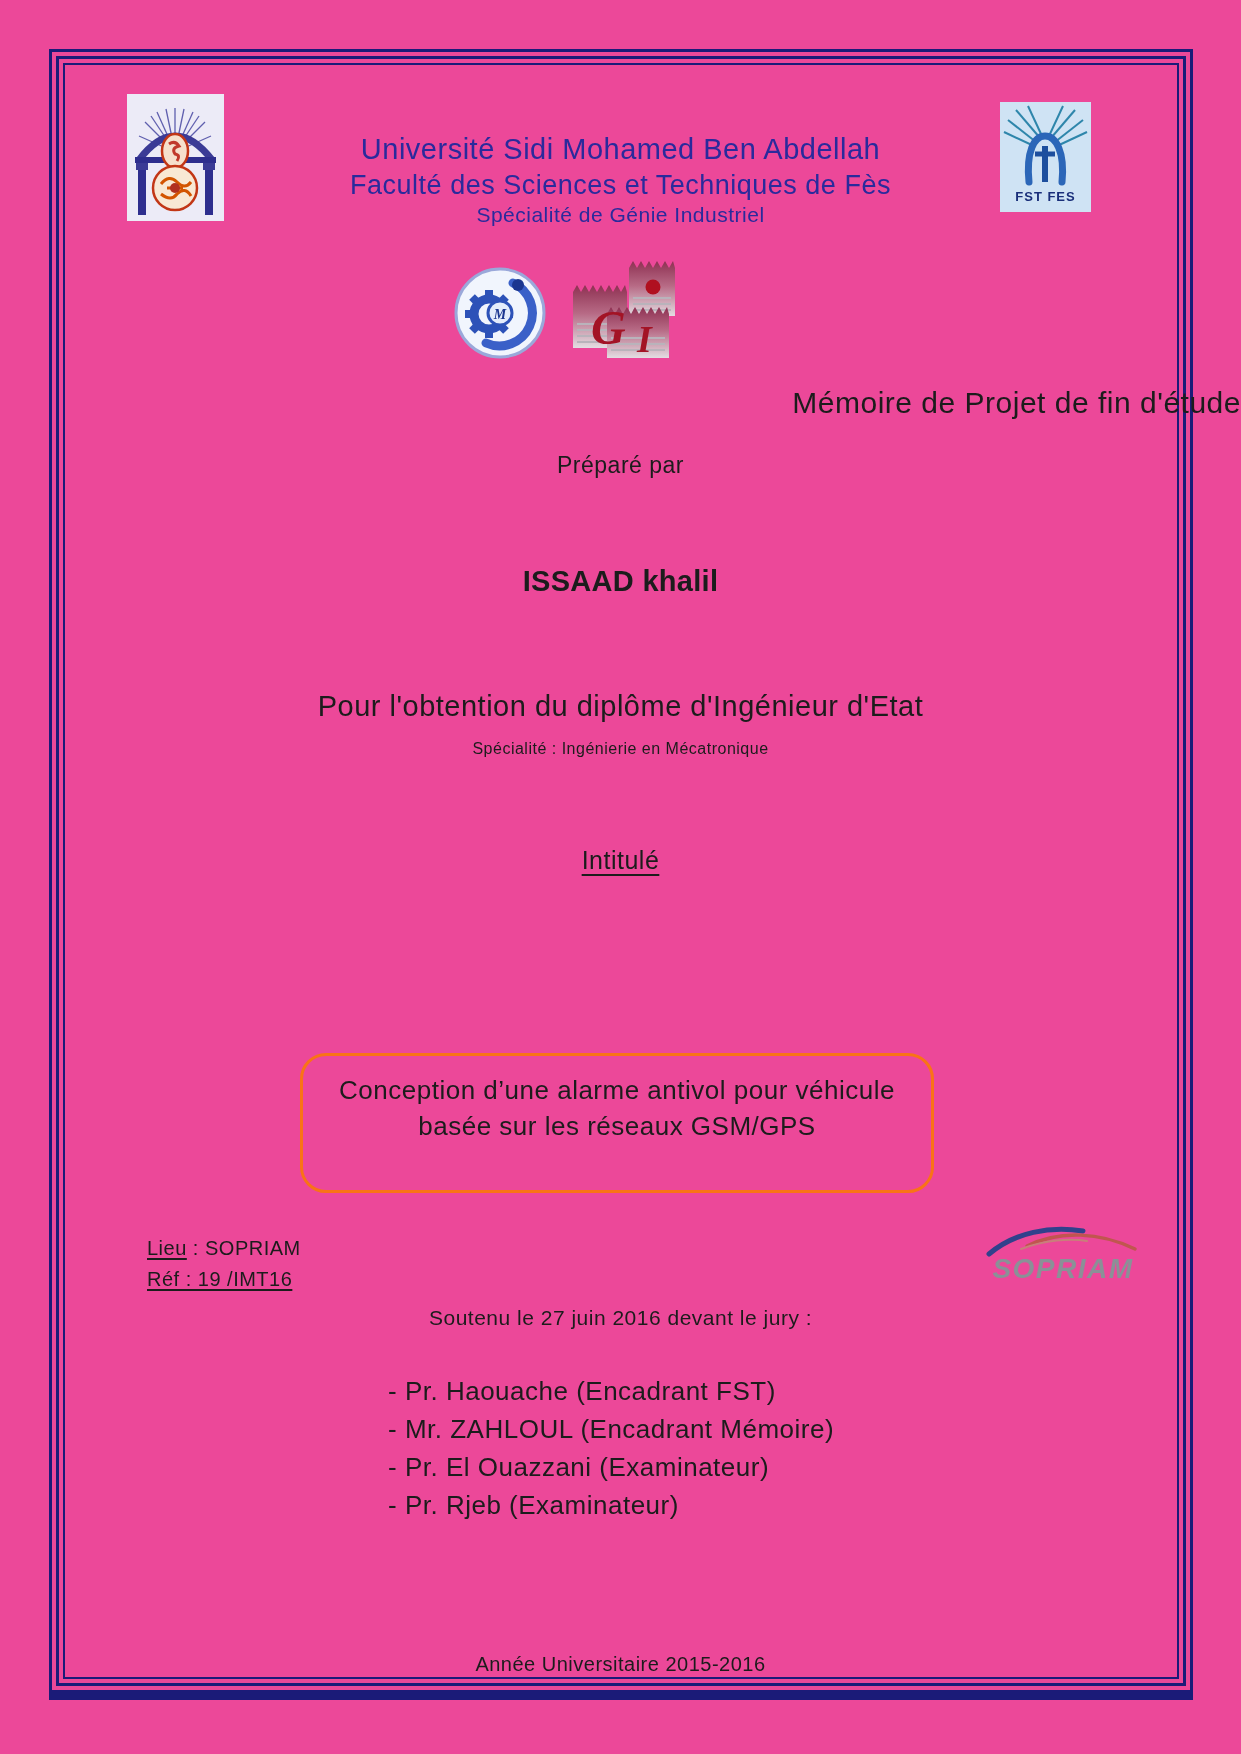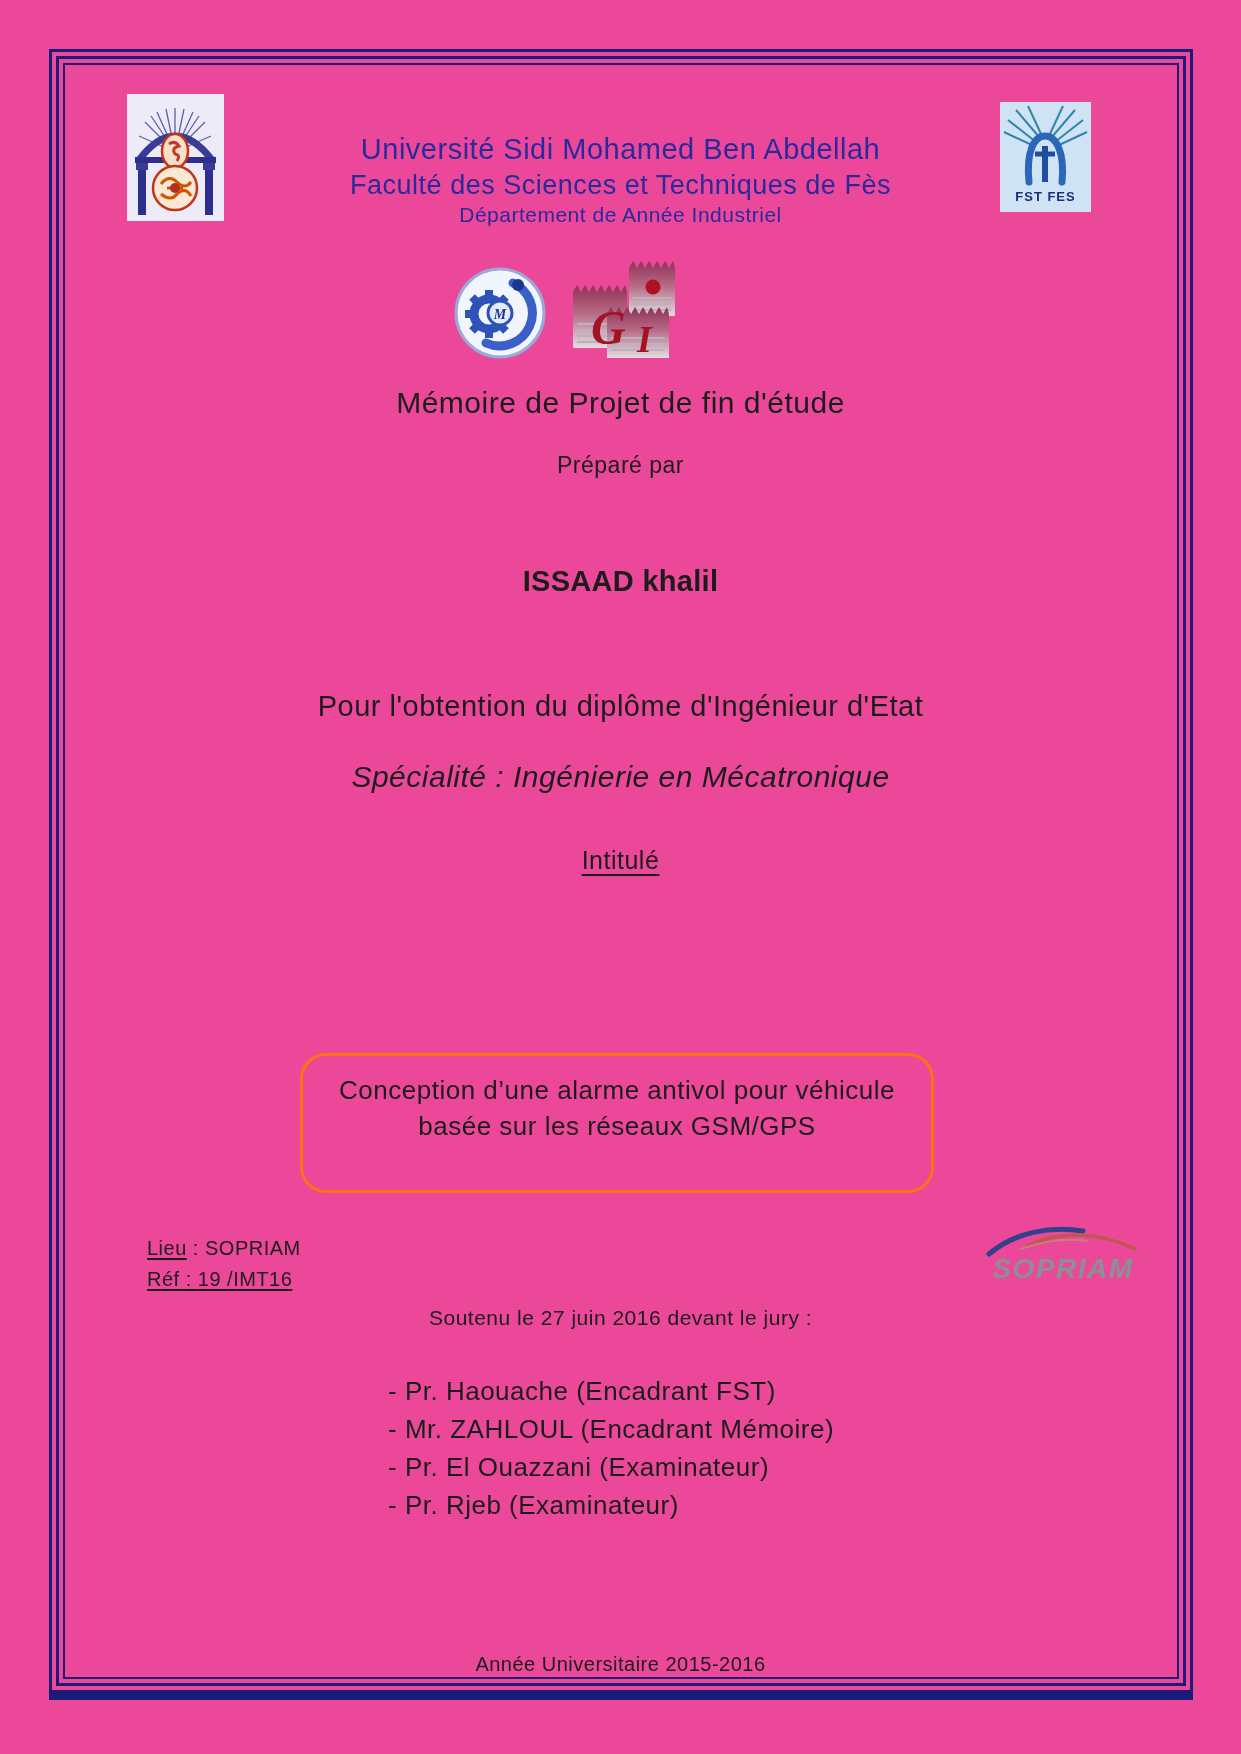--- a/index.html
+++ b/index.html
@@ -25,25 +25,25 @@
   
   .h-uni{top:133px;font-size:29px;}
   .h-fac{top:170px;font-size:27px;}
   .h-dep{top:203px;font-size:21px;}
   
   .uni-emblem{left:127px;top:94px;width:97px;height:127px;}
   .fst-logo{left:1000px;top:102px;width:93px;height:110px;}
   .gear-logo{left:453px;top:266px;width:95px;height:95px;}
   .gi-logo{left:567px;top:258px;width:112px;height:103px;}
   
-  .doc-type{top:386px;font-size:30px;}
+  .doc-type{top:386px;font-size:30px;text-align:right;}
   .prepared{top:452px;font-size:23px;}
   .author{top:565px;font-size:29px;font-weight:bold;letter-spacing:0.3px;}
   .purpose{top:690px;font-size:29px;}
-  .speciality{top:760px;font-size:30px;font-style:italic;}
+  .speciality{top:740px;font-size:16px;}
   .intitule{top:846px;font-size:25px;text-decoration:underline;text-underline-offset:5px;}
   
   .project-box{left:300px;top:1053px;width:634px;height:140px;
     border:3px solid #f97316;border-radius:26px;
     text-align:center;padding-top:16px;box-sizing:border-box;
     font-size:26px;line-height:1.4;}
   
   .lieu-block{left:147px;top:1233px;font-size:20px;line-height:1.55;}
   .lieu-block .u{text-decoration:underline;text-underline-offset:3px;}
   
@@ -90,21 +90,21 @@
       <ellipse cx="48" cy="57" rx="13" ry="17" fill="#f6e0cc" stroke="#c23616" stroke-width="2.5"></ellipse>
       <path d="M42,50 q6,-4 10,2 q-8,2 -4,8 q6,1 2,7" fill="none" stroke="#c0392b" stroke-width="3"></path>
       <circle cx="48" cy="94" r="22" fill="#f8e8d4" stroke="#c23616" stroke-width="2.5"></circle>
       <path d="M34,90 q8,-10 16,-2 q8,8 14,0 M34,100 q10,8 16,0 q8,-8 14,2 M40,94 h16" fill="none" stroke="#d35400" stroke-width="3"></path>
       <circle cx="48" cy="94" r="5" fill="#b03020"></circle>
     </svg>
   </div>
 
   <div class="abs center blue gothic h-uni">Université Sidi Mohamed Ben Abdellah</div>
   <div class="abs center blue gothic h-fac">Faculté des Sciences et Techniques de Fès</div>
-  <div class="abs center blue gothic h-dep">Département de Année Industriel</div>
+  <div class="abs center blue gothic h-dep">Spécialité de Génie Industriel</div>
 
   <div class="abs fst-logo">
     <svg width="91" height="110" viewBox="0 0 91 110">
       <rect x="0" y="0" width="91" height="110" fill="#cfe3f4"></rect>
       <g stroke="#2e86ab" stroke-width="2" fill="none">
         <line x1="4" y1="30" x2="34" y2="44"></line>
           <line x1="8" y1="18" x2="36" y2="40"></line>
         <line x1="16" y1="8" x2="40" y2="36"></line>
           <line x1="28" y1="4" x2="42" y2="34"></line>
         <line x1="87" y1="30" x2="57" y2="44"></line>

